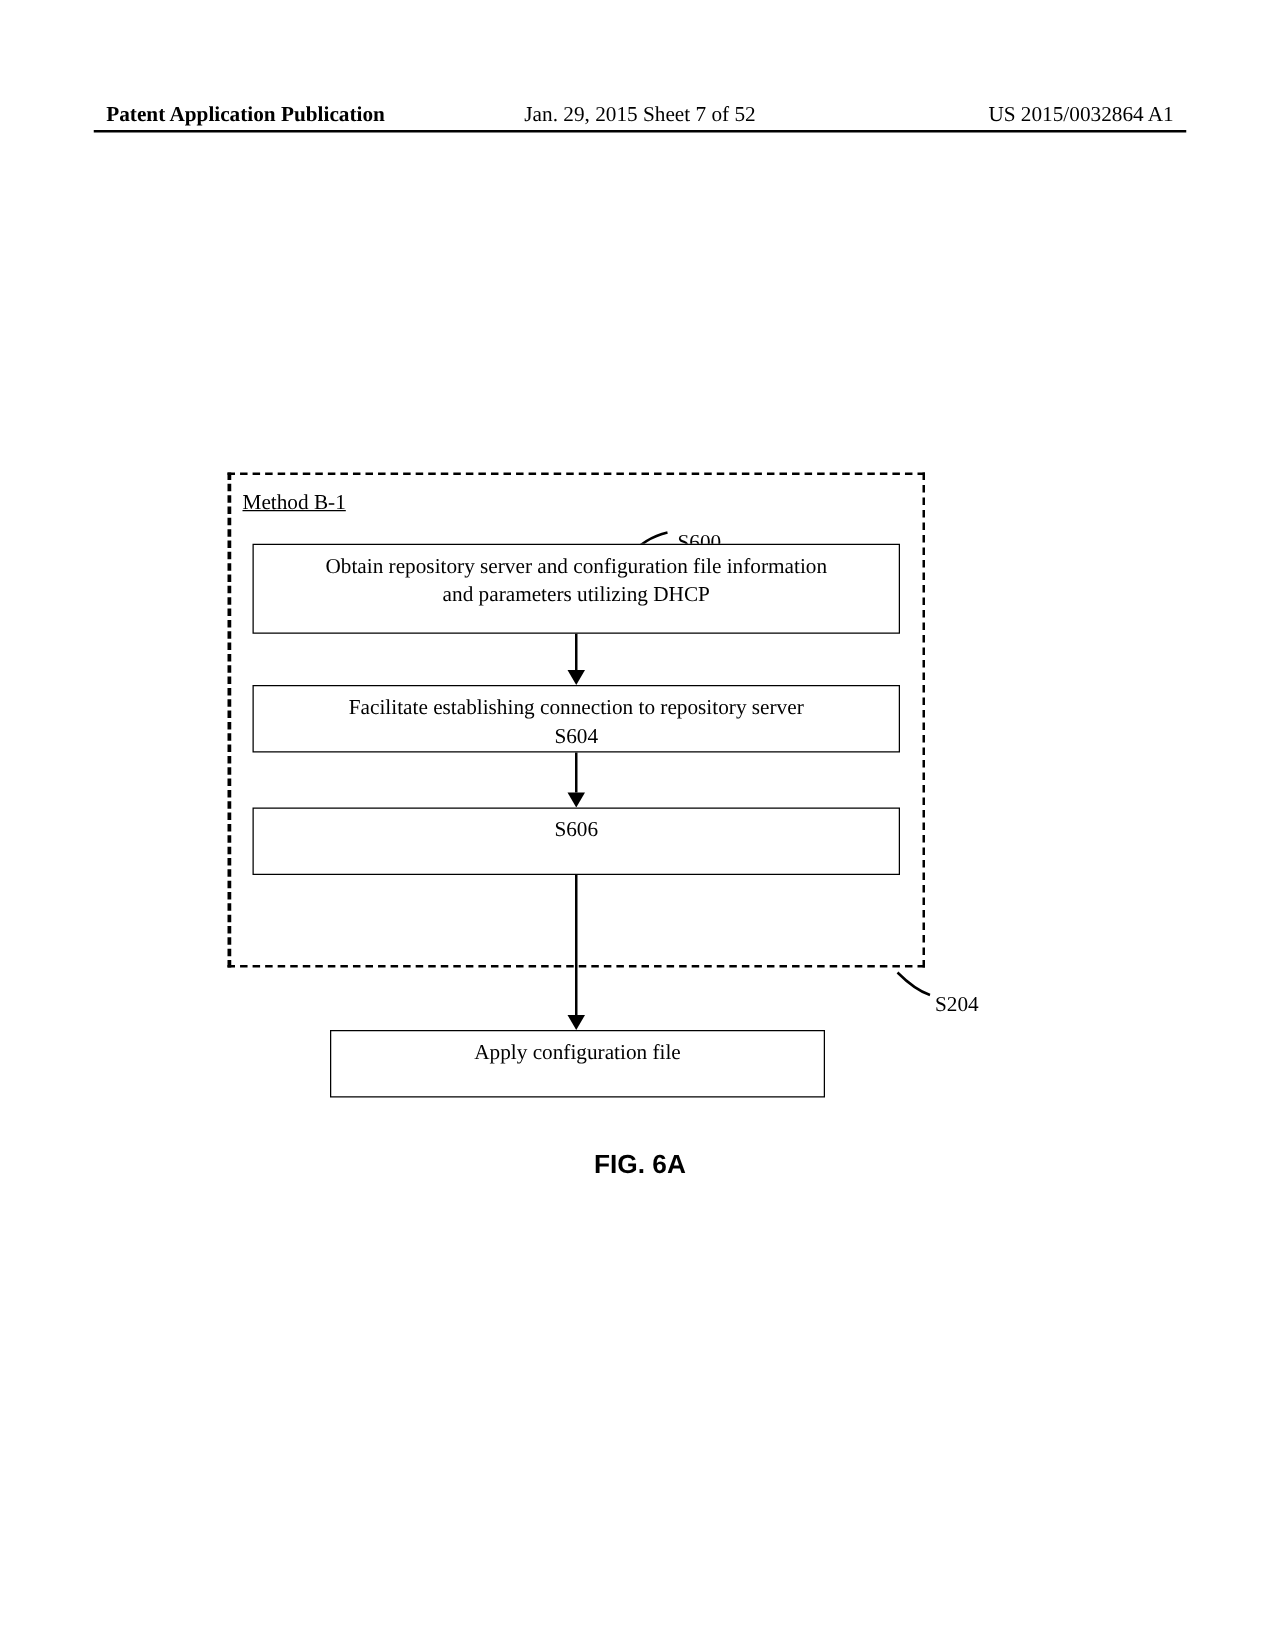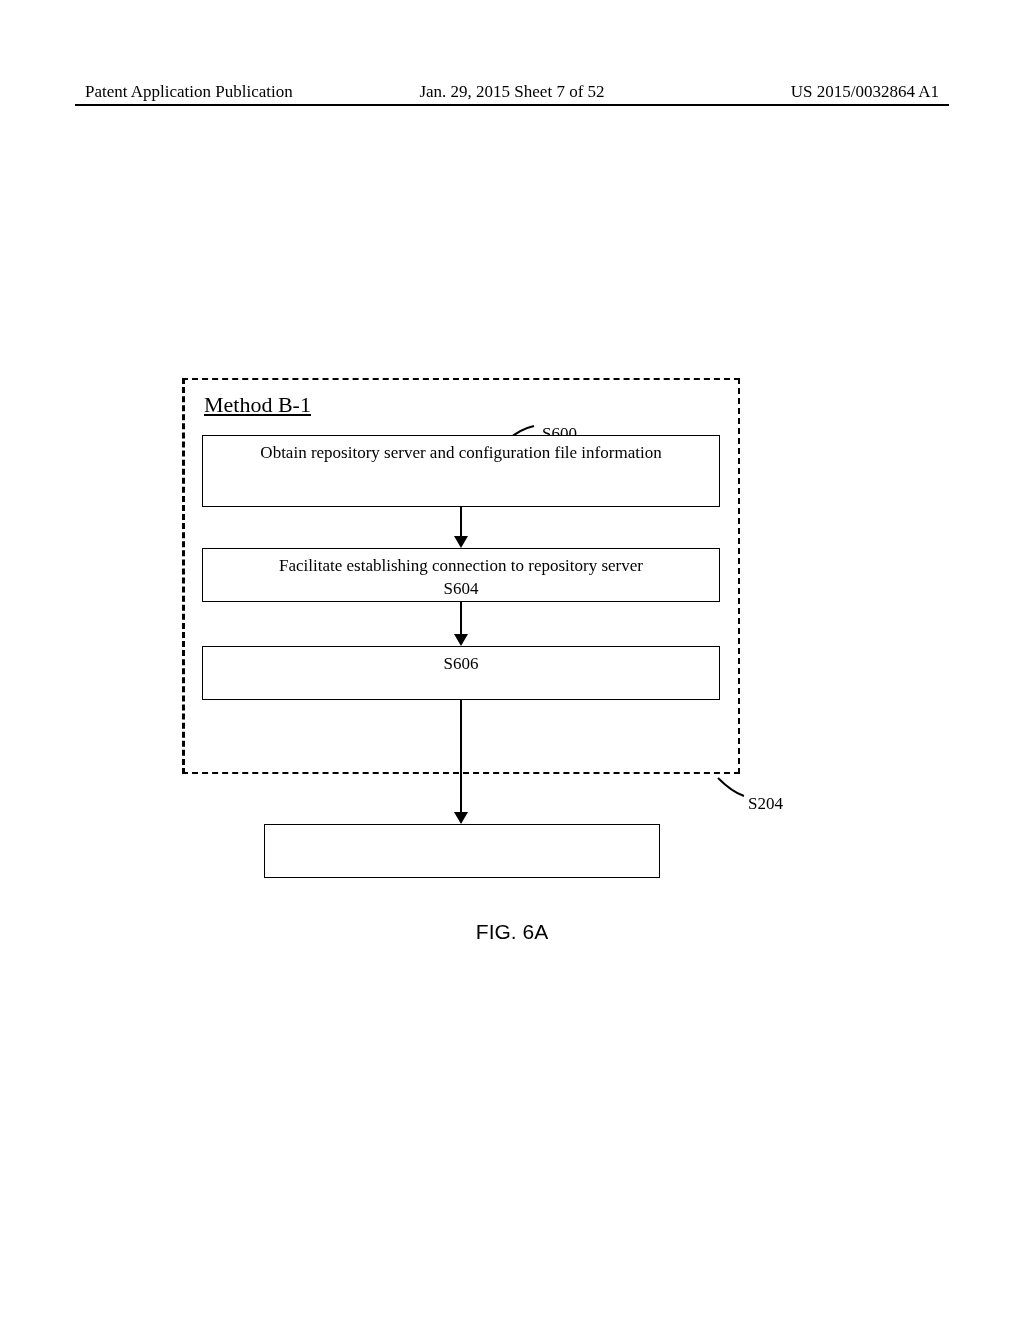--- a/index.html
+++ b/index.html
@@ -18,21 +18,21 @@
       position: absolute;
       top: 82px;
       left: 0;
       width: 100%;
       padding: 0 85px;
       display: flex;
       justify-content: space-between;
       font-size: 17px;
     }
     .header-left {
-      font-weight: normal;
+      font-weight: bold;
     }
     .header-center {
       position: absolute;
       left: 50%;
       transform: translateX(-50%);
     }
     .header-right {
       font-weight: normal;
     }
     .header-rule {
@@ -62,22 +62,22 @@
       position: absolute;
       top: 0;
       left: 0;
       width: 0;
       height: 396px;
       border-left: 3px dashed black;
     }
     .method-label {
       position: absolute;
       top: 14px;
-      left: 22px;
-      font-size: 22px;
+      left: 12px;
+      font-size: 17px;
       text-decoration: underline;
     }
     .s600-pointer {
       position: absolute;
       top: 12px;
       left: 314px;
       width: 80px;
       height: 30px;
       margin-top: 32px;
     }
@@ -161,21 +161,21 @@
       left: 34px;
       font-size: 17px;
     }
     .figure-caption {
       position: absolute;
       top: 920px;
       left: 0;
       width: 100%;
       text-align: center;
       font-size: 21px;
-      font-weight: normal;
+      font-weight: bold;
       font-family: Arial, Helvetica, sans-serif;
     }
   </style>
 </head>
 <body>
 
 <div class="header">
   <span class="header-left">Patent Application Publication</span>
   <span class="header-center">Jan. 29, 2015  Sheet 7 of 52</span>
   <span class="header-right">US 2015/0032864 A1</span>
@@ -192,20 +192,21 @@
   <div class="s600-pointer">
     <svg class="s600-arc" viewBox="0 0 40 30">
       <path d="M 38 4 Q 20 8 6 24" stroke="black" stroke-width="2" fill="none"></path>
       <polygon points="6,24 1,17 13,19" fill="black"></polygon>
     </svg>
     <span class="s600-label">S600</span>
   </div>
 
   <div class="flow-box box-602">
     <div>Obtain repository server and configuration file information</div>
+    <div>and parameters utilizing DHCP</div>
   </div>
 
   <div class="arrow arrow-1"></div>
   <div class="arrow-head head-1"></div>
 
   <div class="flow-box box-604">
     <div>Facilitate establishing connection to repository server</div>
     <div>S604</div>
   </div>
 
@@ -220,17 +221,18 @@
   <div class="arrow-head head-3"></div>
 
   <div class="s204-pointer">
     <svg viewBox="0 0 80 40" width="80" height="40">
       <path d="M 4 2 Q 18 16 30 20" stroke="black" stroke-width="2" fill="none"></path>
     </svg>
     <span class="s204-label">S204</span>
   </div>
 
   <div class="flow-box box-206">
+    <div>Apply configuration file</div>
   </div>
 
 </div>
 
 <div class="figure-caption">FIG. 6A</div>
 
 </body></html>

